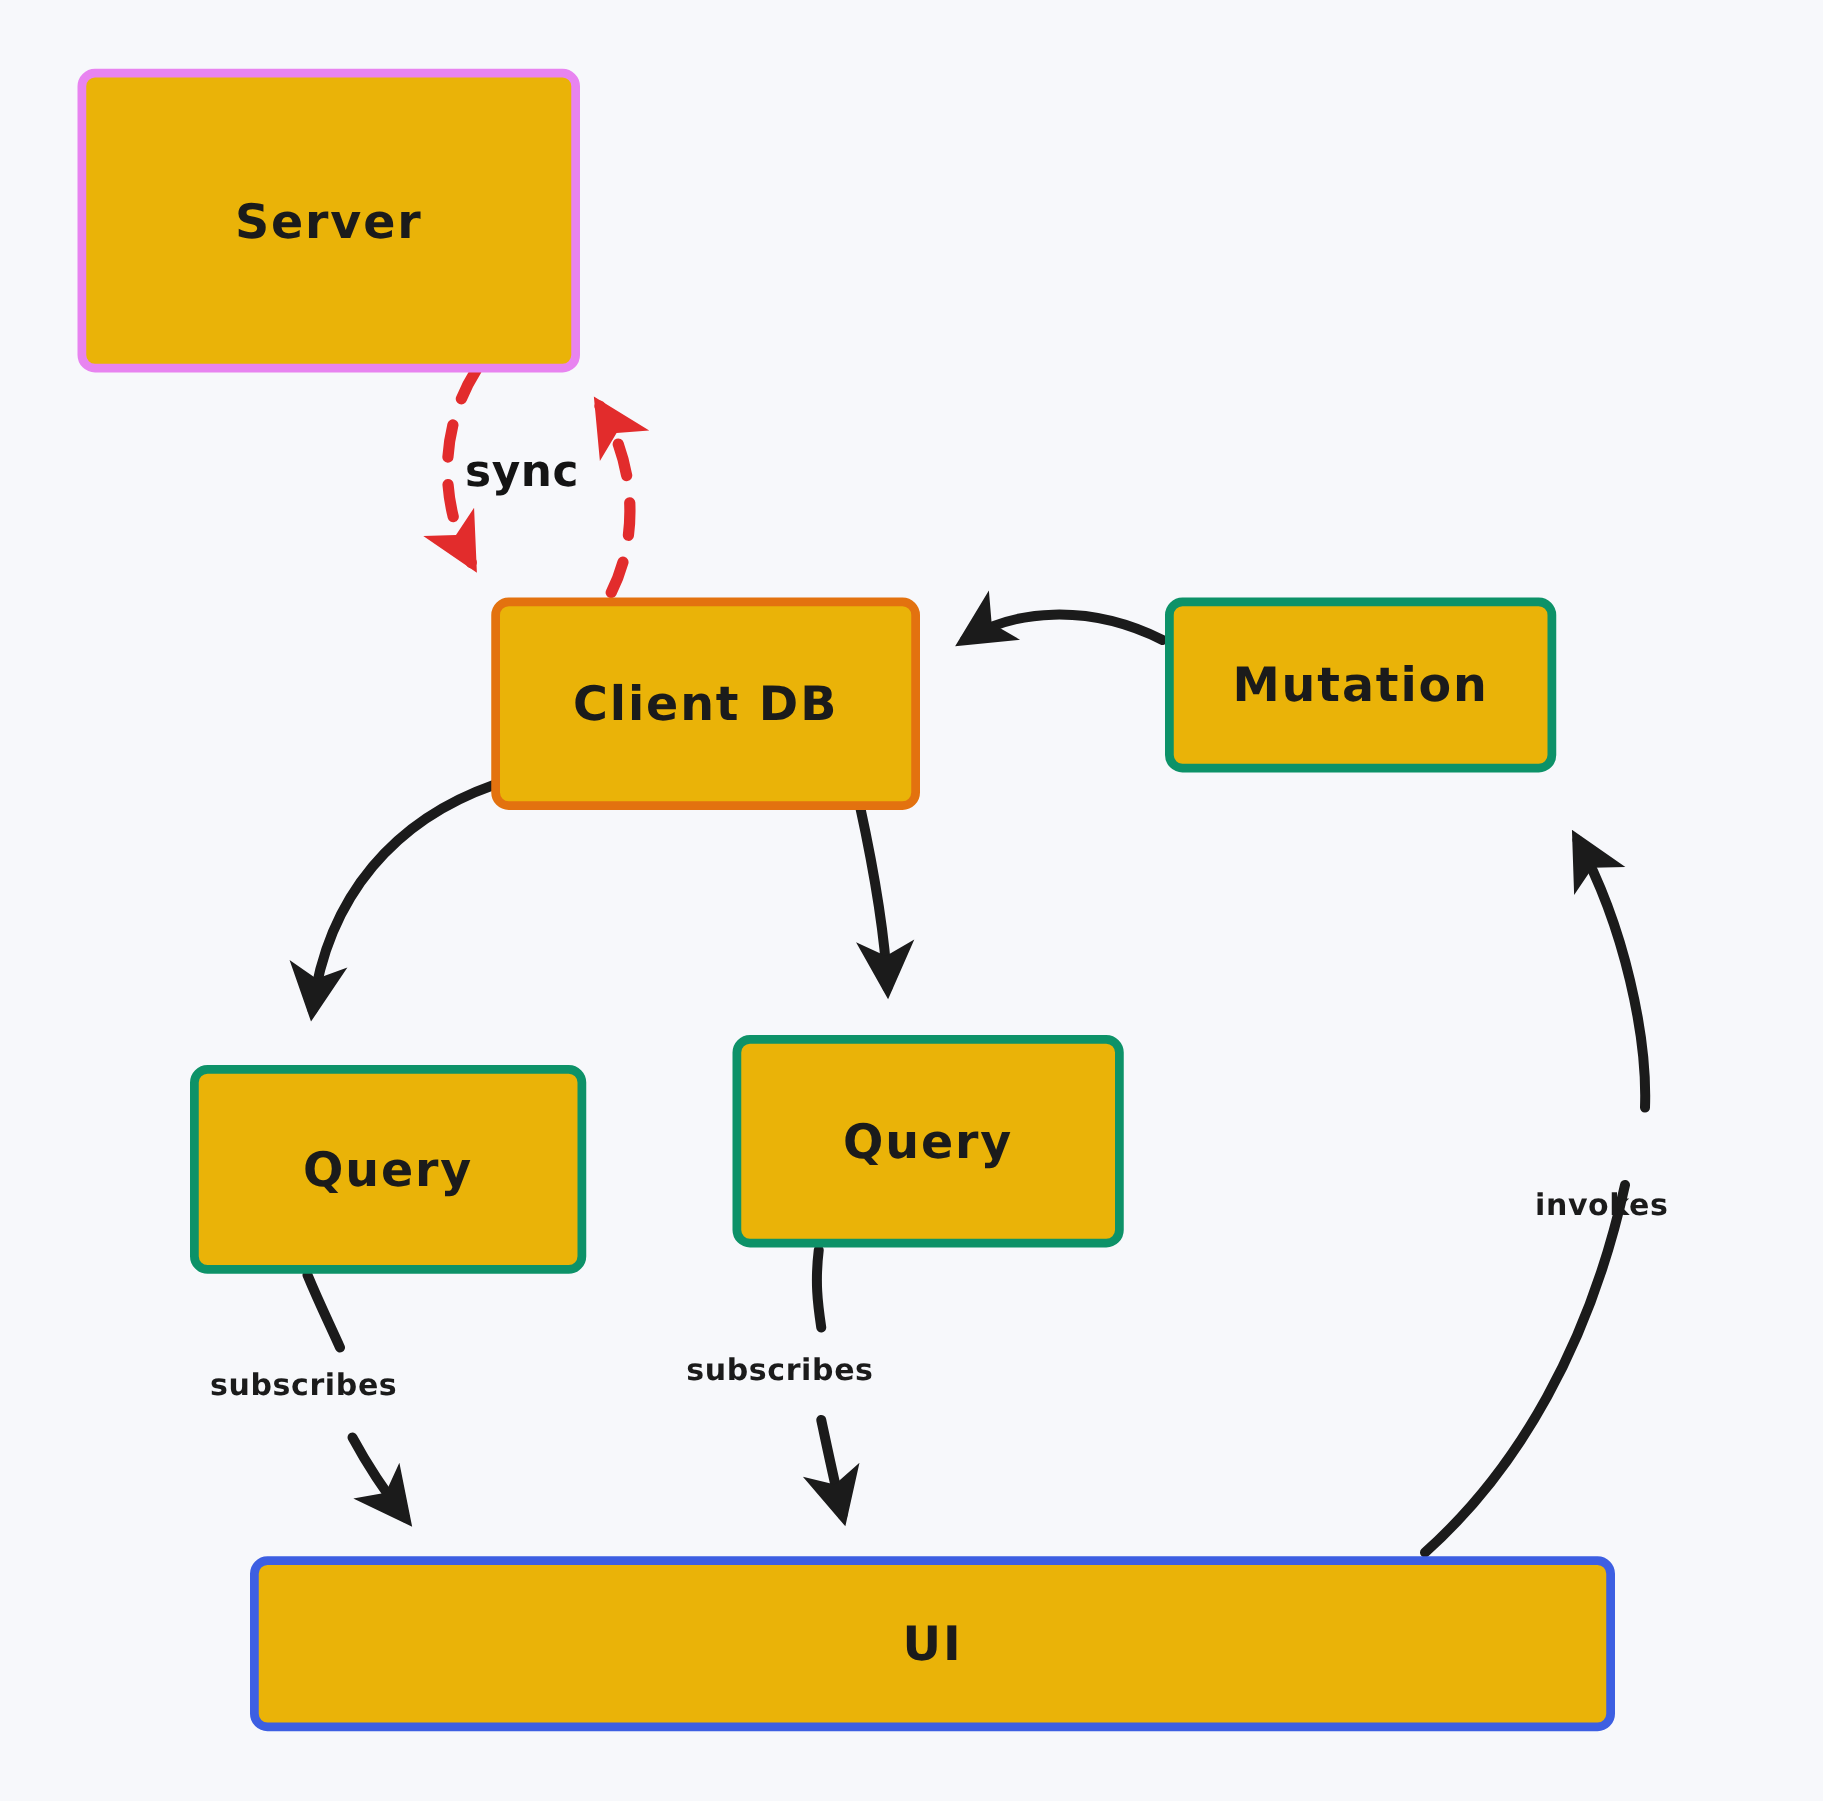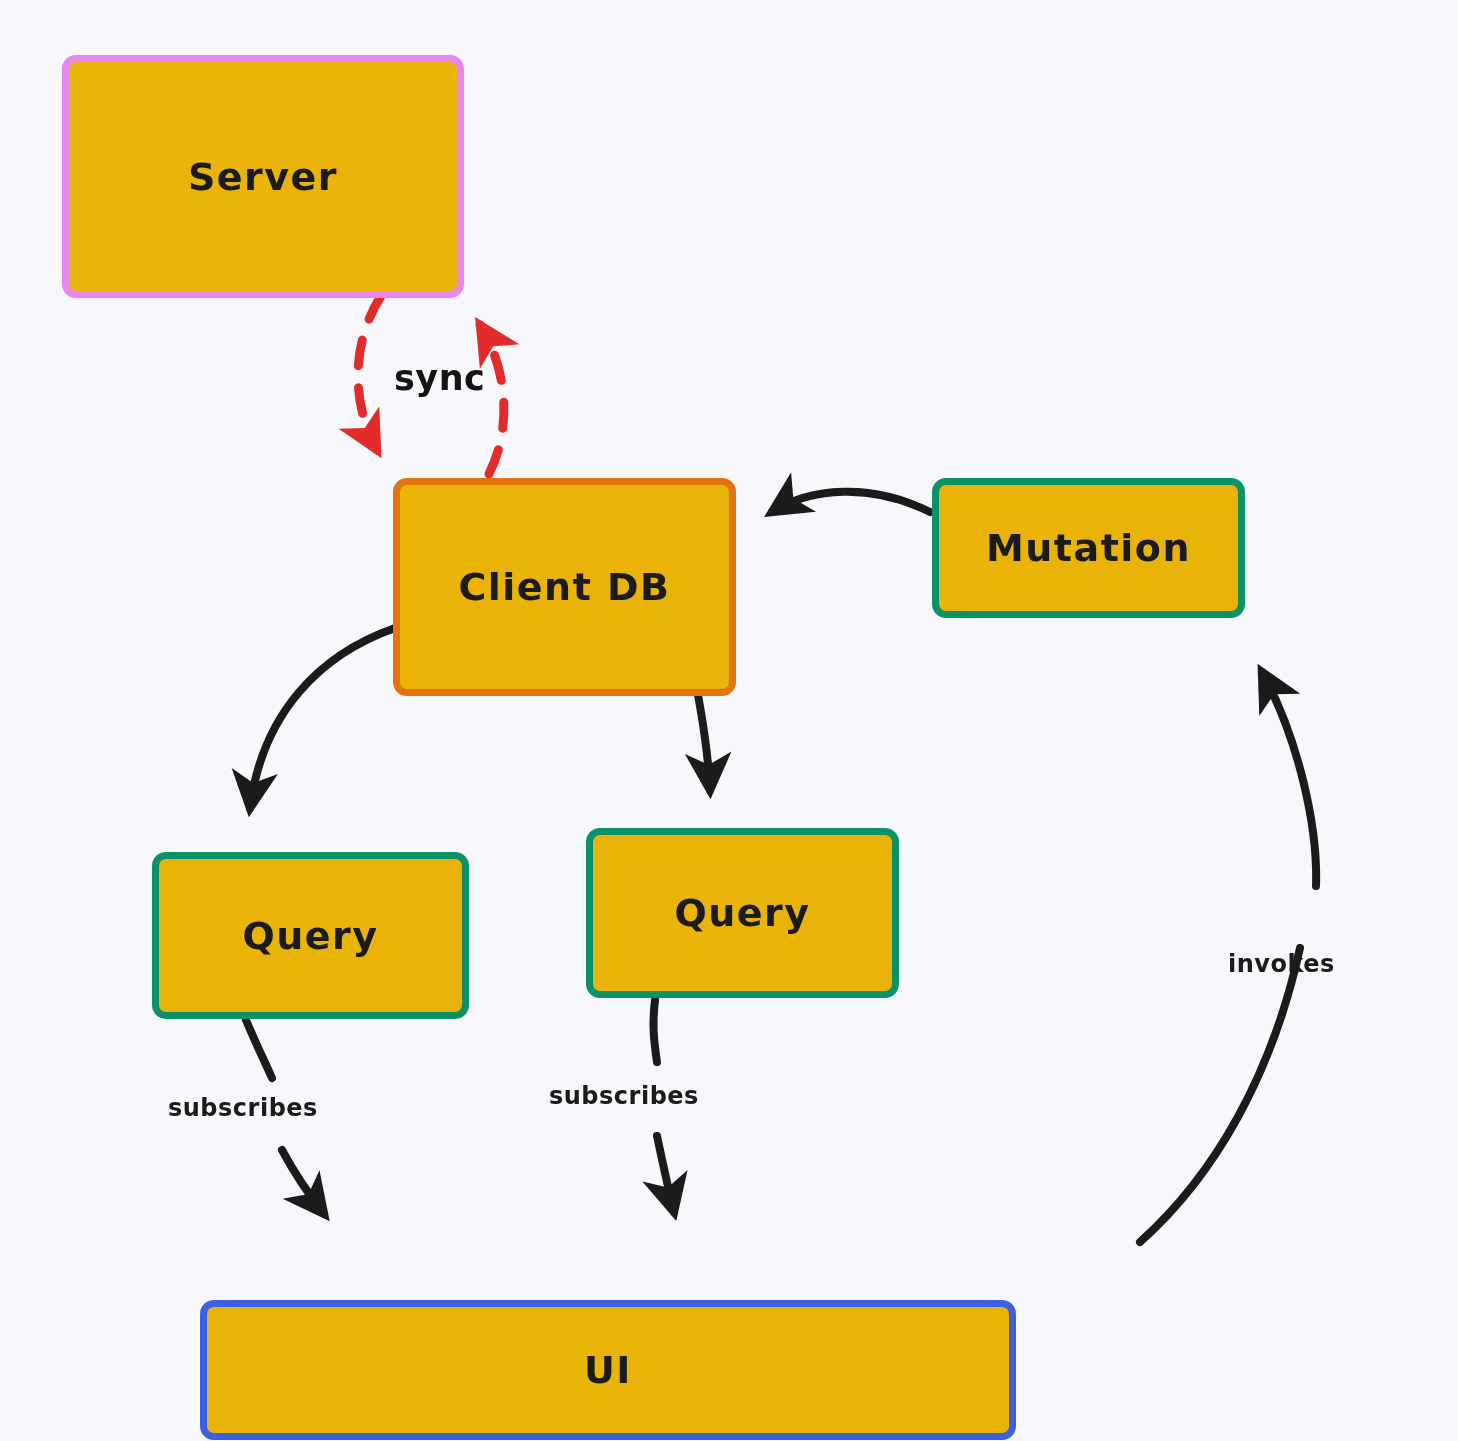--- a/index.html
+++ b/index.html
@@ -54,28 +54,28 @@
     white-space: nowrap;
     user-select: none;
   }
   .edge-label.sync-label {
     color: #141414;
     font-size: 35px;
   }
 
   
   #node-server   { left: 62px;  top: 55px;   width: 402px; height: 243px; border-width: 7px; border-color: #e884f0; }
-  #node-clientdb { left: 393px; top: 478px;  width: 343px; height: 218px; border-width: 7px; border-color: #e3720f; }
+  #node-clientdb { left: 393px; top: 478px;  width: 343px; height: 170px; border-width: 7px; border-color: #e3720f; }
   #node-mutation { left: 932px; top: 478px;  width: 313px; height: 140px; border-width: 7px; border-color: #0d9268; }
   #node-query-1  { left: 152px; top: 852px;  width: 317px; height: 167px; border-width: 7px; border-color: #0d9268; }
   #node-query-2  { left: 586px; top: 828px;  width: 313px; height: 170px; border-width: 7px; border-color: #0d9268; }
-  #node-ui       { left: 200px; top: 1300px; width: 816px; height: 140px; border-width: 7px; border-color: #3d5fe2; }
+  #node-ui       { left: 200px; top: 1245px; width: 1092px; height: 140px; border-width: 7px; border-color: #3d5fe2; }
 
   
-  #label-sync        { left: 372px;  top: 358px; margin-left: 22px;  }
+  #label-sync        { left: 372px;  top: 358px;  }
   #label-subscribes-1{ left: 168px;  top: 1094px; }
   #label-subscribes-2{ left: 549px;  top: 1082px; }
   #label-invokes     { left: 1228px; top: 950px;  }
 </style>
 </head>
 <body>
 
 <div id="diagram-root" style="background: rgb(247, 248, 251);">
 
   <svg id="diagram-svg" viewBox="0 0 1458 1441" xmlns="http://www.w3.org/2000/svg">

